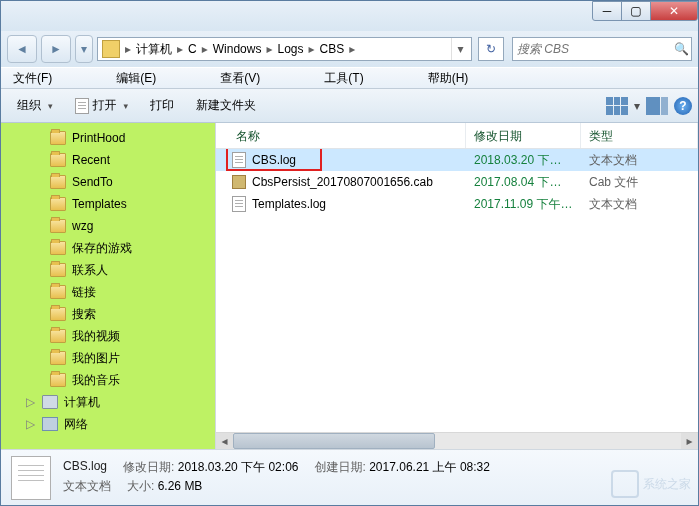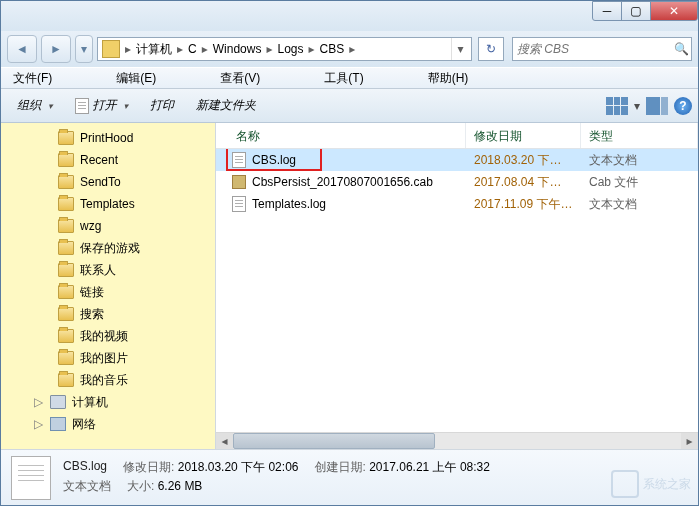--- a/index.html
+++ b/index.html
@@ -17,48 +17,48 @@
 .crumb { display: flex; align-items: center; padding: 0 2px; height: 22px; cursor: default; }
 .chev { color: #606060; padding: 0 3px; }
 .addr-drop { width: 18px; text-align: center; color: #606060; border-left: 1px solid #e0e0e0; height: 22px; line-height: 22px; }
 .refresh { width: 26px; height: 24px; border: 1px solid #94a8bc; background: #fff; display: flex; align-items: center; justify-content: center; color: #4060a0; margin-left: 2px; }
 .searchbox { width: 180px; height: 24px; border: 1px solid #94a8bc; background: #fff; display: flex; align-items: center; padding: 0 4px; margin-left: 4px; }
 .searchbox input { border: none; outline: none; flex: 1; color: #808080; font-style: italic; }
 .search-icon { color: #4060a0; }
 .menubar { height: 22px; background: linear-gradient(#f5f8fc,#e8f0f8); border-top: 1px solid #fff; border-bottom: 1px solid #c0ccd8; display: flex; align-items: center; padding: 0 4px; gap: 48px; }
 .menuitem { padding: 2px 8px; cursor: default; }
 .toolbar { height: 34px; background: linear-gradient(#f0f5fa,#dce8f2); border-bottom: 1px solid #b8c8d8; display: flex; align-items: center; padding: 0 6px; gap: 2px; }
-.toolbtn { padding: 4px 10px; border-radius: 3px; display: flex; align-items: center; gap: 4px; cursor: default; font-style: italic; }
+.toolbtn { padding: 4px 10px; border-radius: 3px; display: flex; align-items: center; gap: 4px; cursor: default; }
 .tool-drop::after { content: "▾"; font-size: 9px; color: #505050; margin-left: 3px; }
 .spacer { flex: 1; }
 .viewicons { display: flex; gap: 6px; align-items: center; }
 .icongrid { width: 22px; height: 18px; display: grid; grid-template-columns: 1fr 1fr 1fr; gap: 1px; }
 .icongrid span { background: #6090c0; }
 .help { width: 18px; height: 18px; border-radius: 50%; background: radial-gradient(#6ab0f0,#2060b0); color: #fff; text-align: center; line-height: 18px; font-weight: bold; }
 .body { flex: 1; display: flex; overflow: hidden; }
-.tree { width: 215px; border-right: 1px solid #d0d8e0; overflow-y: scroll; overflow-x: hidden; background: #fef9c3; padding: 4px 12px; }
+.tree { width: 215px; border-right: 1px solid #d0d8e0; overflow-y: scroll; overflow-x: hidden; background: #bef264; padding: 4px 4px; }
 .tree-item { display: flex; align-items: center; height: 22px; padding-left: 28px; gap: 6px; cursor: default; }
 .tree-item.l2 { padding-left: 20px; }
 .tw { width: 11px; text-align: center; color: #808080; }
 .folder-icon { width: 16px; height: 14px; background: linear-gradient(#f8e4a0,#e8c050); border: 1px solid #c0a040; border-radius: 1px; position: relative; }
 .folder-icon::before { content: ""; position: absolute; top: -3px; left: 0; width: 7px; height: 3px; background: #e8c050; border: 1px solid #c0a040; border-bottom: none; border-radius: 1px 1px 0 0; }
 .computer-icon { width: 16px; height: 14px; background: #d0dae6; border: 1px solid #8090a0; border-radius: 1px; }
 .net-icon { width: 16px; height: 14px; background: #c0d0e0; border: 1px solid #7090b0; }
 .filepane { flex: 1; display: flex; flex-direction: column; overflow: hidden; }
 .colheaders { height: 26px; border-bottom: 1px solid #e0e4e8; display: flex; align-items: center; background: #fff; }
 .col { padding: 0 8px; border-right: 1px solid #e8ecf0; height: 100%; line-height: 26px; color: #14532d; }
 .col.name { width: 250px; padding-left: 20px; }
 .col.date { width: 115px; }
 .col.type { flex: 1; }
 .filelist { flex: 1; overflow: auto; background: #fff; }
 .filerow { display: flex; align-items: center; height: 22px; }
 .filerow.sel { background: #cce8ff; }
 .filerow .cell { padding: 0 8px; overflow: hidden; white-space: nowrap; text-overflow: ellipsis; }
 .cell.name { width: 250px; display: flex; align-items: center; gap: 6px; padding-left: 16px; }
-.cell.date { width: 115px; color: #a16207; }
+.cell.date { width: 115px; color: #15803d; }
 .cell.type { flex: 1; color: #606060; }
 .file-icon { width: 14px; height: 16px; background: #fff; border: 1px solid #a0a0a0; position: relative; }
 .file-icon::after { content: ""; position: absolute; top: 3px; left: 2px; right: 2px; height: 1px; background: #b0b0b0; box-shadow: 0 3px 0 #b0b0b0, 0 6px 0 #b0b0b0; }
 .cab-icon { width: 14px; height: 14px; background: #d0b870; border: 1px solid #a08040; }
 .redbox { position: absolute; border: 2px solid #e02020; pointer-events: none; }
 .hscroll { height: 17px; background: #f0f0f0; border-top: 1px solid #d8d8d8; display: flex; }
 .hscroll .track { flex: 1; background: #e8e8e8; position: relative; }
 .hscroll .thumb { position: absolute; left: 0; width: 45%; height: 100%; background: linear-gradient(#d0d8e0,#b8c4d0); border: 1px solid #a0b0c0; border-radius: 2px; }
 .hscroll .arr { width: 17px; background: #e0e0e0; text-align: center; line-height: 17px; color: #606060; }
 .details { height: 56px; border-top: 1px solid #d0d8e0; background: linear-gradient(#f5f9fd,#e8f0f8); display: flex; align-items: center; padding: 6px 10px; gap: 12px; }

